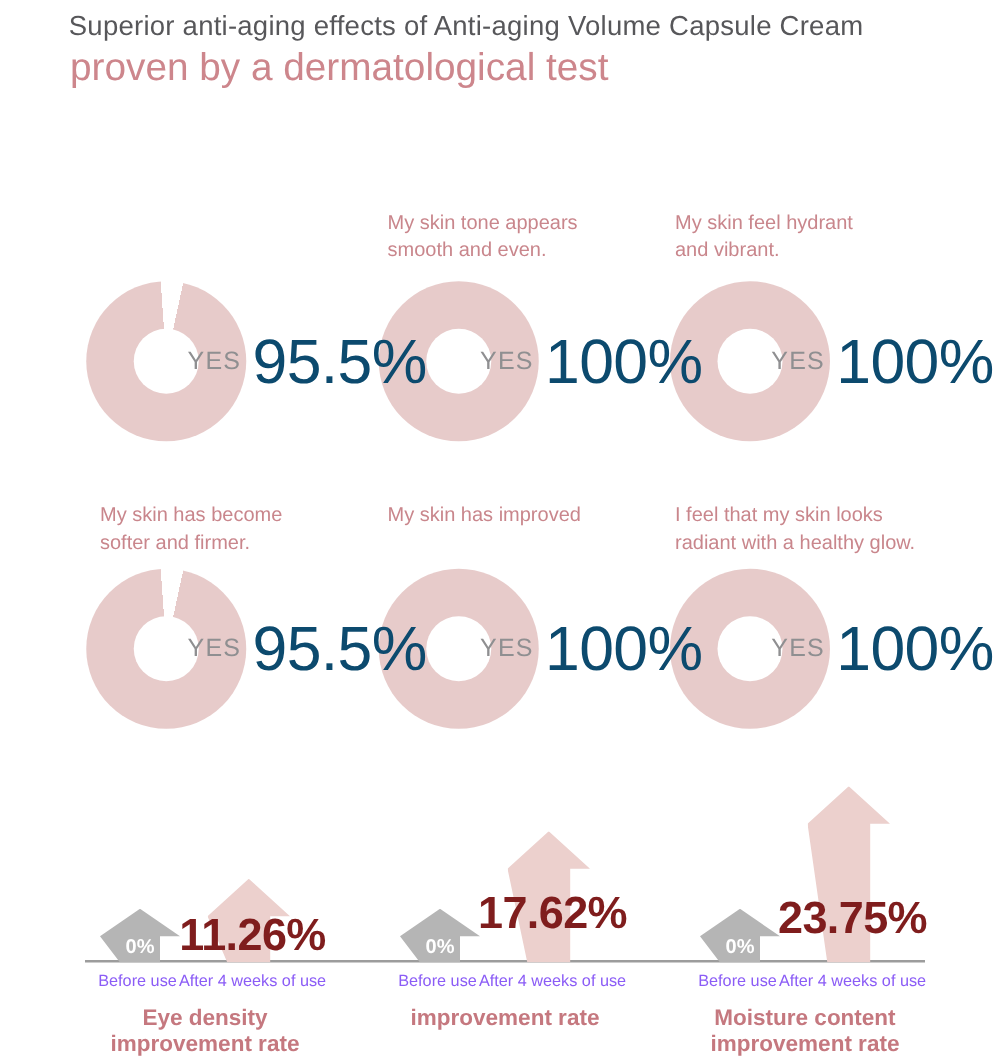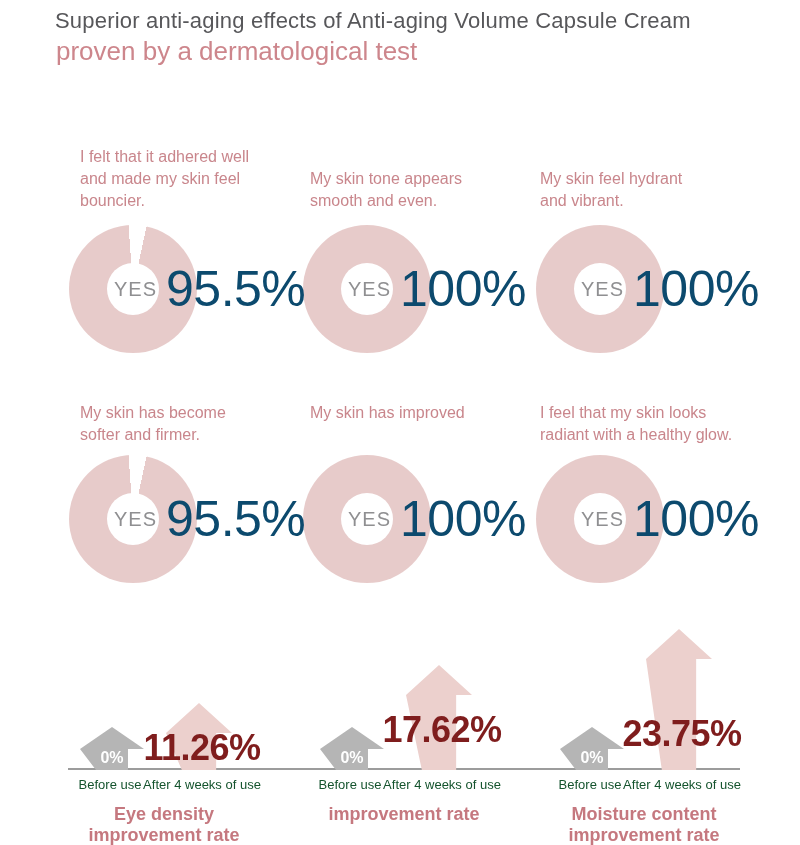--- a/index.html
+++ b/index.html
@@ -2,62 +2,57 @@
 <html><head>
 <meta charset="utf-8">
 <style>
   html,body{margin:0;padding:0;background:#ffffff;}
   .canvas{
     position:relative;width:800px;height:845px;background:#ffffff;
     font-family:"Liberation Sans",sans-serif;overflow:hidden;
   }
   
   .title1{position:absolute;left:55px;top:8px;font-size:22px;font-weight:400;color:#57575a;letter-spacing:.2px;white-space:nowrap;}
-  .title2{position:absolute;left:56px;top:36px;font-size:26px;font-weight:400;color:#cd868c;white-space:nowrap;}
+  .title2{position:absolute;left:56px;top:36px;font-size:31px;font-weight:400;color:#cd868c;white-space:nowrap;}
   
   .quote{position:absolute;font-size:16px;line-height:22px;color:#c9868c;white-space:nowrap;}
   
   .donut{position:absolute;width:128px;height:128px;border-radius:50%;}
   .donut::after{content:"";position:absolute;left:38px;top:38px;width:52px;height:52px;border-radius:50%;background:#ffffff;}
-  .donut-label{position:absolute;display:flex;align-items:center;gap:9px;height:48px;white-space:nowrap;z-index:2;}
+  .donut-label{position:absolute;display:flex;align-items:center;gap:9px;height:48px;white-space:nowrap;z-index:2;margin-left:36px;}
   .yes{font-size:20px;color:#8f8f91;letter-spacing:1px;}
   .val{font-size:50px;font-weight:400;color:#0c4a6e;letter-spacing:-.5px;}
   
   .baseline{position:absolute;left:68px;top:768px;width:672px;height:2px;background:#9c9c9c;}
   .group{position:absolute;top:620px;width:230px;height:225px;}
   .g1{left:60px;} .g2{left:300px;} .g3{left:540px;}
   .arrow-gray{
     position:absolute;left:20px;bottom:75px;width:64px;height:43px;background:#b5b5b5;
     clip-path:polygon(50% 0,100% 22px,75% 22px,75% 100%,25% 100%,0 22px);
   }
   .zero{position:absolute;left:20px;bottom:78px;width:64px;text-align:center;font-size:16px;font-weight:700;color:#ffffff;z-index:2;}
   .arrow-pink{
     position:absolute;left:106px;bottom:75px;width:66px;height:100px;background:#ecd0cd;
     clip-path:polygon(50% 0,100% 30px,76% 30px,76% 100%,24% 100%,0 30px);
   }
   .pct{position:absolute;left:142px;transform:translateX(-50%);font-size:36px;font-weight:600;color:#7f1d1d;letter-spacing:-.5px;white-space:nowrap;z-index:3;}
   .g1 .pct{top:107px;} .g2 .pct{top:89px;} .g3 .pct{top:93px;}
-  .ba{position:absolute;top:157px;transform:translateX(-50%);font-size:13px;color:#14532d;white-space:nowrap;}
+  .ba{position:absolute;top:157px;transform:translateX(-50%);font-size:13px;color:#8b5cf6;white-space:nowrap;}
   .ba.before{left:50px;} .ba.after{left:142px;}
   .caption{position:absolute;top:184px;left:104px;transform:translateX(-50%);text-align:center;font-size:18px;line-height:21px;font-weight:700;color:#c5787f;white-space:nowrap;}
   .caption span{display:block;}
 </style>
 </head>
 <body>
 
 <div class="canvas">
 
   <div class="title1">Superior anti-aging effects of Anti-aging Volume Capsule Cream</div>
   <div class="title2">proven by a dermatological test</div>
 
-  <div class="quote" style="left:80px;top:146px">
-    <div>I felt that it adhered well</div>
-    <div>and made my skin feel</div>
-    <div>bouncier.</div>
-  </div>
   <div class="quote" style="left:310px;top:168px">
     <div>My skin tone appears</div>
     <div>smooth and even.</div>
   </div>
   <div class="quote" style="left:540px;top:168px">
     <div>My skin feel hydrant</div>
     <div>and vibrant.</div>
   </div>
 
   <div class="donut" style="left: 69px; top: 225px; background: conic-gradient(from -4deg, rgb(255, 255, 255) 0deg, rgb(255, 255, 255) 16.2deg, rgb(231, 203, 202) 16.2deg, rgb(231, 203, 202) 360deg);"></div>

